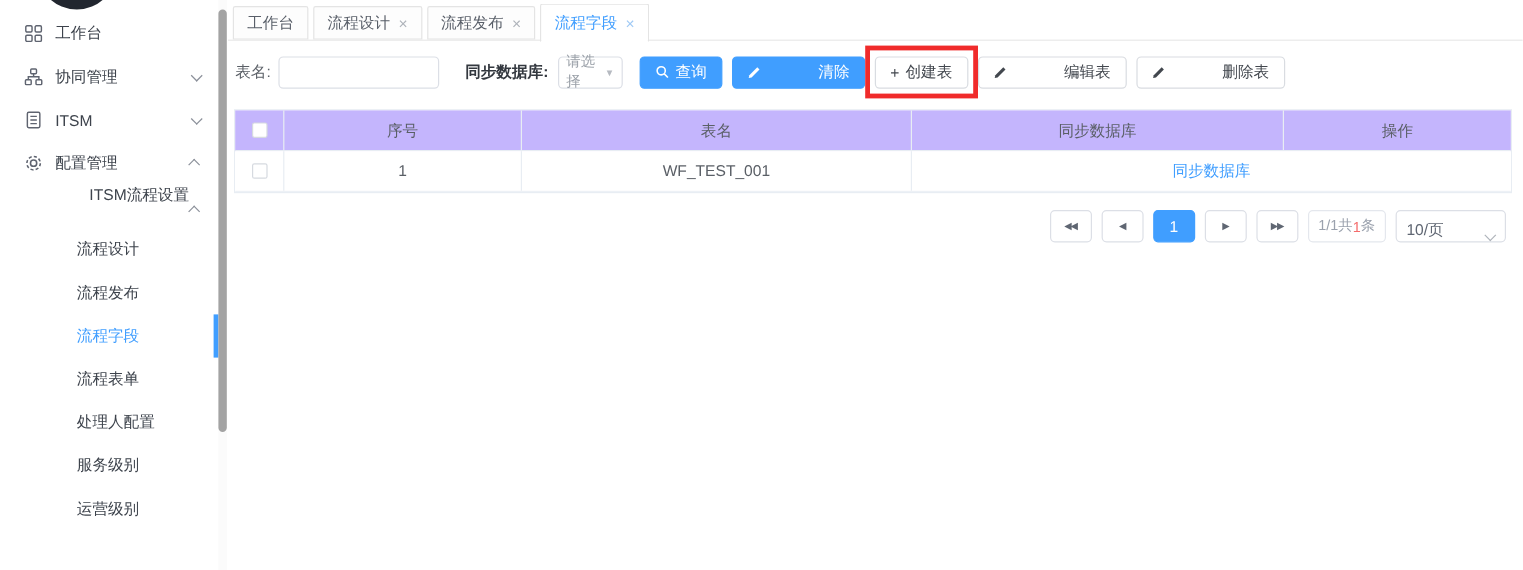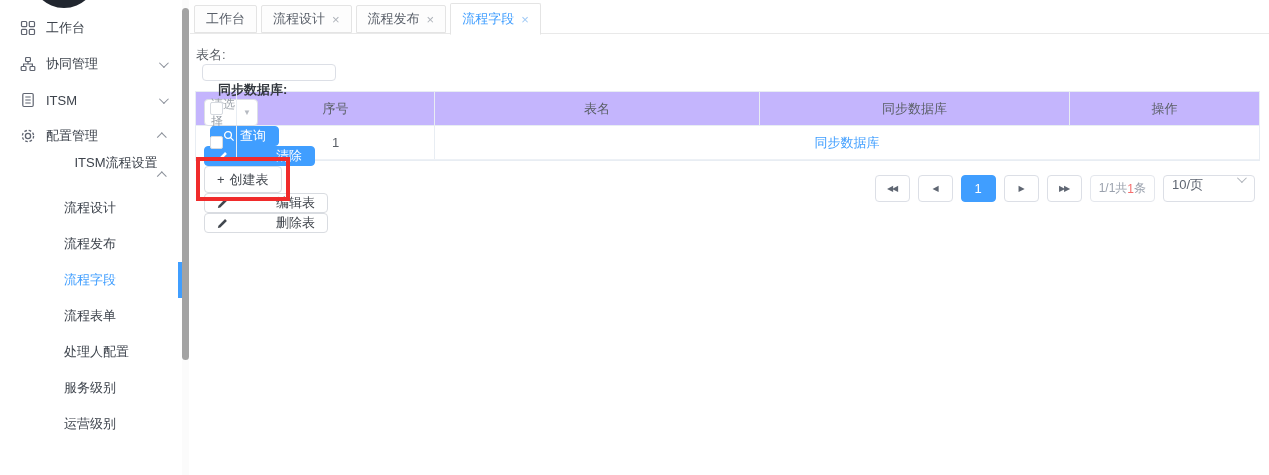--- a/index.html
+++ b/index.html
@@ -38,21 +38,21 @@
             border-bottom:1px solid #e9e9e9; }
   .tab { display:flex; align-items:center; height:28px; padding:0 11px; margin-right:4px;
          background:#fdfdfd; border:1px solid #e4e4e4; border-radius:2px 2px 0 0;
          font-size:13px; color:#595f69; cursor:pointer; }
   .tab .x { margin-left:7px; color:#aeb3ba; font-size:13px; line-height:1; }
   .tab.active { background:#fff; color:#409eff; height:32px; margin-bottom:-2px;
                 border-bottom:1px solid #fff; }
   .tab.active .x { color:#9fc9f5; }
 
   
-  .filter { display:flex; align-items:flex-start; margin-top:12px; padding-left:6px; height:28px;flex-direction:column; }
+  .filter { display:flex; align-items:center; margin-top:12px; padding-left:6px; height:28px; }
   .flabel { font-size:13px; color:#5a5f66; }
   .flabel.bold { font-weight:700; color:#33383f; margin-left:22px; }
   .finput { width:134px; height:27px; margin-left:6px; border:1px solid #dcdfe6;
             border-radius:4px; background:#fff; font-size:13px; padding:0 8px; color:#333; }
   .fselect { display:flex; align-items:center; justify-content:space-between; width:54px; height:27px;
              margin-left:8px; border:1px solid #dcdfe6; border-radius:4px; padding:0 6px;
              font-size:12px; color:#9aa0a8; cursor:pointer; background:#fff; }
   .fselect .caret { font-size:8px; color:#b6bac1; }
   .btn { display:inline-flex; align-items:center; gap:5px; height:27px; padding:0 12px;
          border-radius:4px; font-size:13px; cursor:pointer; border:1px solid transparent; }
@@ -90,21 +90,21 @@
   .pager { display:flex; justify-content:flex-end; align-items:center; gap:8px;
            margin-top:14px; padding-right:14px; }
   .pbtn { width:35px; height:27px; border:1px solid #dcdfe6; border-radius:4px; background:#fff;
           display:flex; align-items:center; justify-content:center; color:#5f6672;
           font-size:8px; letter-spacing:-1px; cursor:pointer; }
   .pbtn.page { background:#409eff; border-color:#409eff; color:#fff; font-size:13px; letter-spacing:0; }
   .psummary { height:27px; border:1px solid #e4e7ed; border-radius:4px; display:flex;
               align-items:center; padding:0 8px; font-size:12px; color:#9aa1ad; }
   .psummary .red { color:#f56c6c; }
   .psize { width:92px; height:27px; border:1px solid #dcdfe6; border-radius:4px; display:flex;
-           align-items:flex-start; justify-content:space-between; padding:0 10px 0 8px;
+           align-items:flex-end; justify-content:space-between; padding:0 10px 0 8px;
            font-size:13px; color:#5f6672; cursor:pointer; background:#fff; }
   .psize .chev2 { width:7px; height:7px; border-right:1px solid #aeb3ba; border-bottom:1px solid #aeb3ba;
                   transform:rotate(45deg) translateY(-2px); }
 </style>
 </head>
 <body>
 
 <div class="app">
 
   <aside class="sidebar">
@@ -270,20 +270,21 @@
         <div class="td c-no">序号</div>
         <div class="td c-name">表名</div>
         <div class="td c-sync">同步数据库</div>
         <div class="td c-act">操作</div>
       </div>
       <div class="trow body">
         <div class="td c-cb">
             <span class="cb"></span>
           </div>
         <div class="td c-no">1</div>
+        <div class="td c-name">WF_TEST_001</div>
         <div class="td c-act">
           <span class="link">同步数据库</span>
         </div>
       </div>
     </div>
 
     <div class="pager">
       <button class="pbtn">
         <span>◀◀</span>
       </button>

